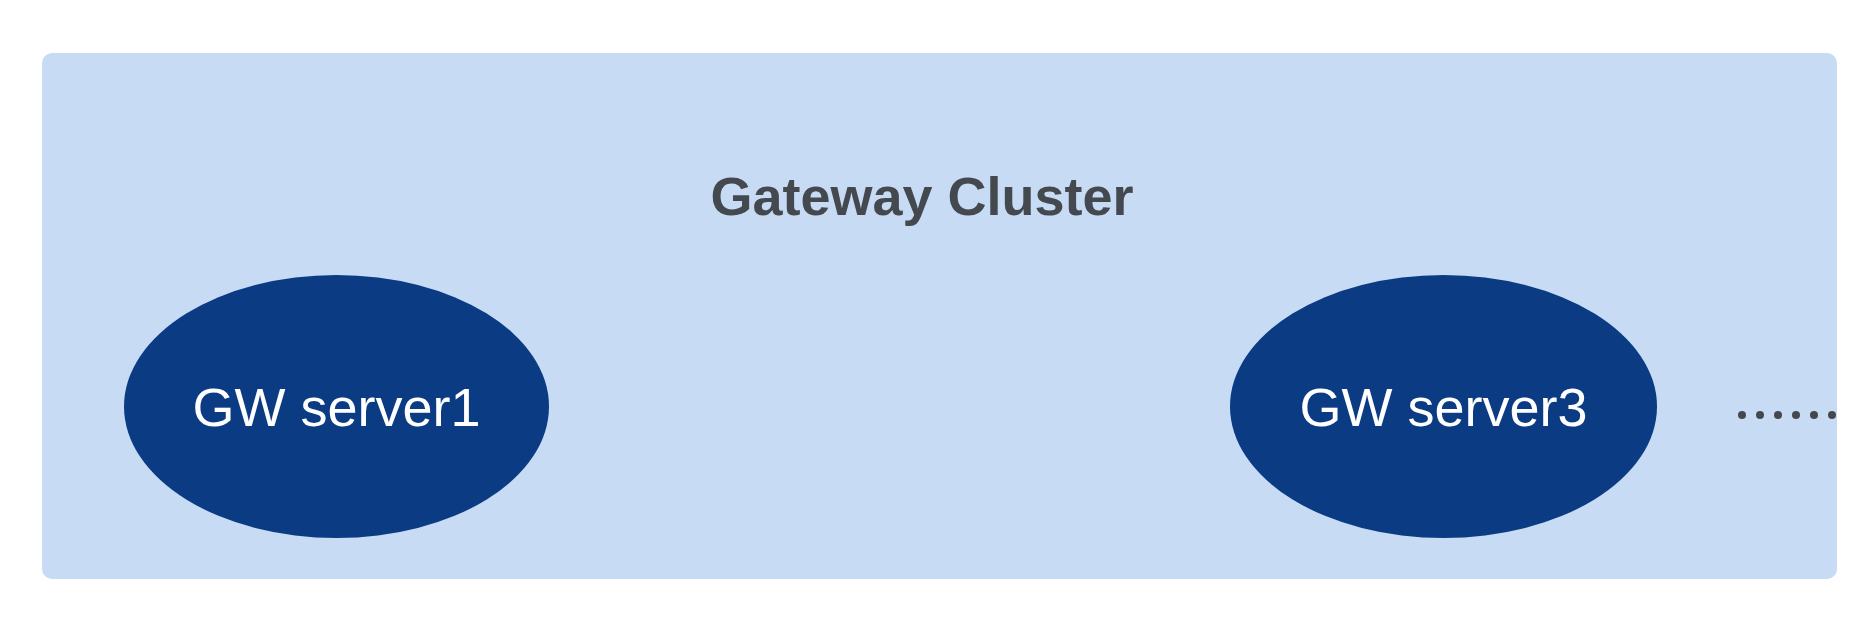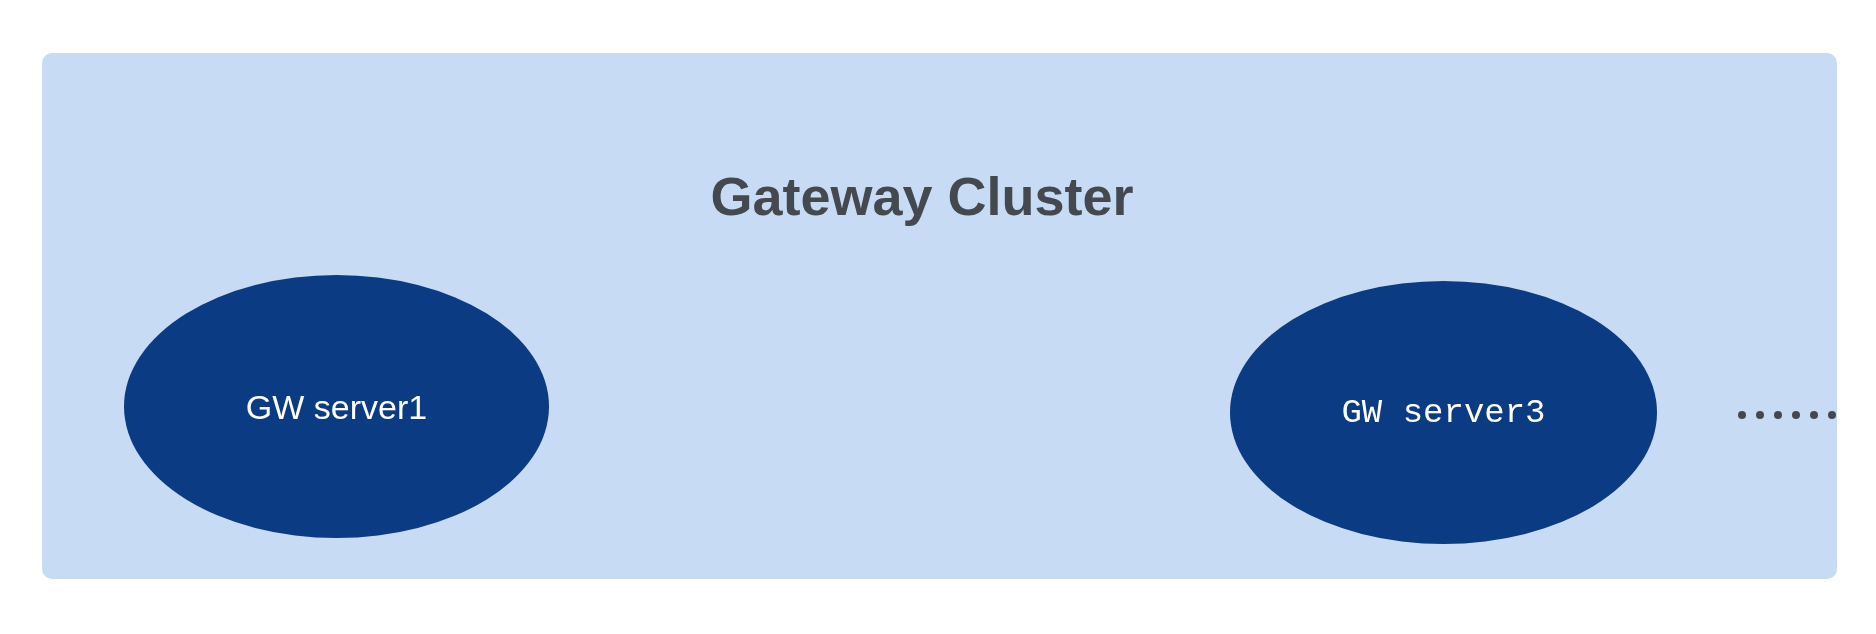--- a/index.html
+++ b/index.html
@@ -43,24 +43,24 @@
   .gw-ellipse {
     position: absolute;
     background: var(--ellipse-fill);
     border-radius: 50%;
     display: flex;
     align-items: center;
     justify-content: center;
   }
   .gw-ellipse.e1 { left: 82px;   top: 222px; width: 425px; height: 263px; }
   .gw-ellipse.e2 { left: 637px;  top: 222px; width: 428px; height: 264px; }
-  .gw-ellipse.e3 { left: 1188px; top: 228px; width: 427px; height: 263px; font-family: Liberation Mono, monospace; }
+  .gw-ellipse.e3 { left: 1188px; top: 222px; width: 427px; height: 263px; }
   .gw-label {
     color: var(--ellipse-text);
-    font-size: 34px;
+    font-size: 54px;
     font-weight: 400;
     line-height: 1;
     white-space: nowrap;
   }
   .ellipsis-dots {
     position: absolute;
     left: 1696px; top: 358px;
     height: 8px;
     display: flex;
     align-items: center;

